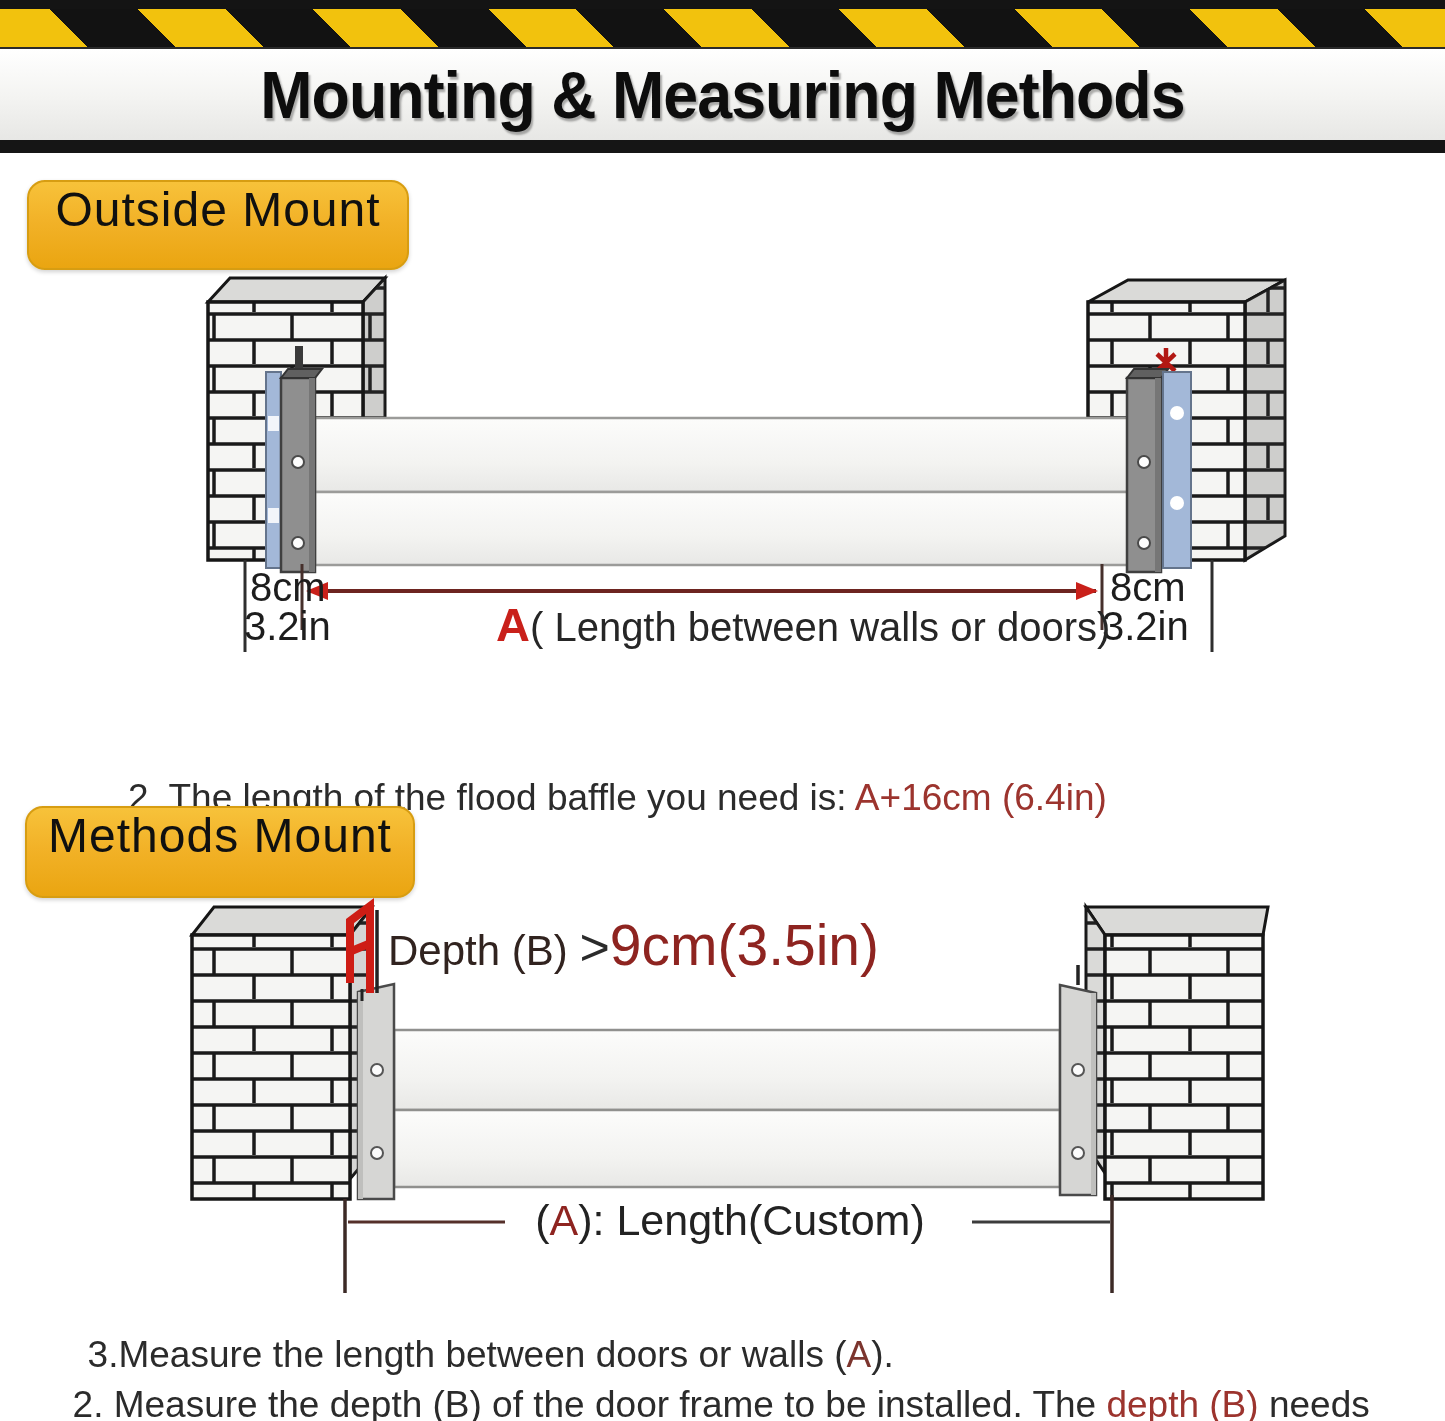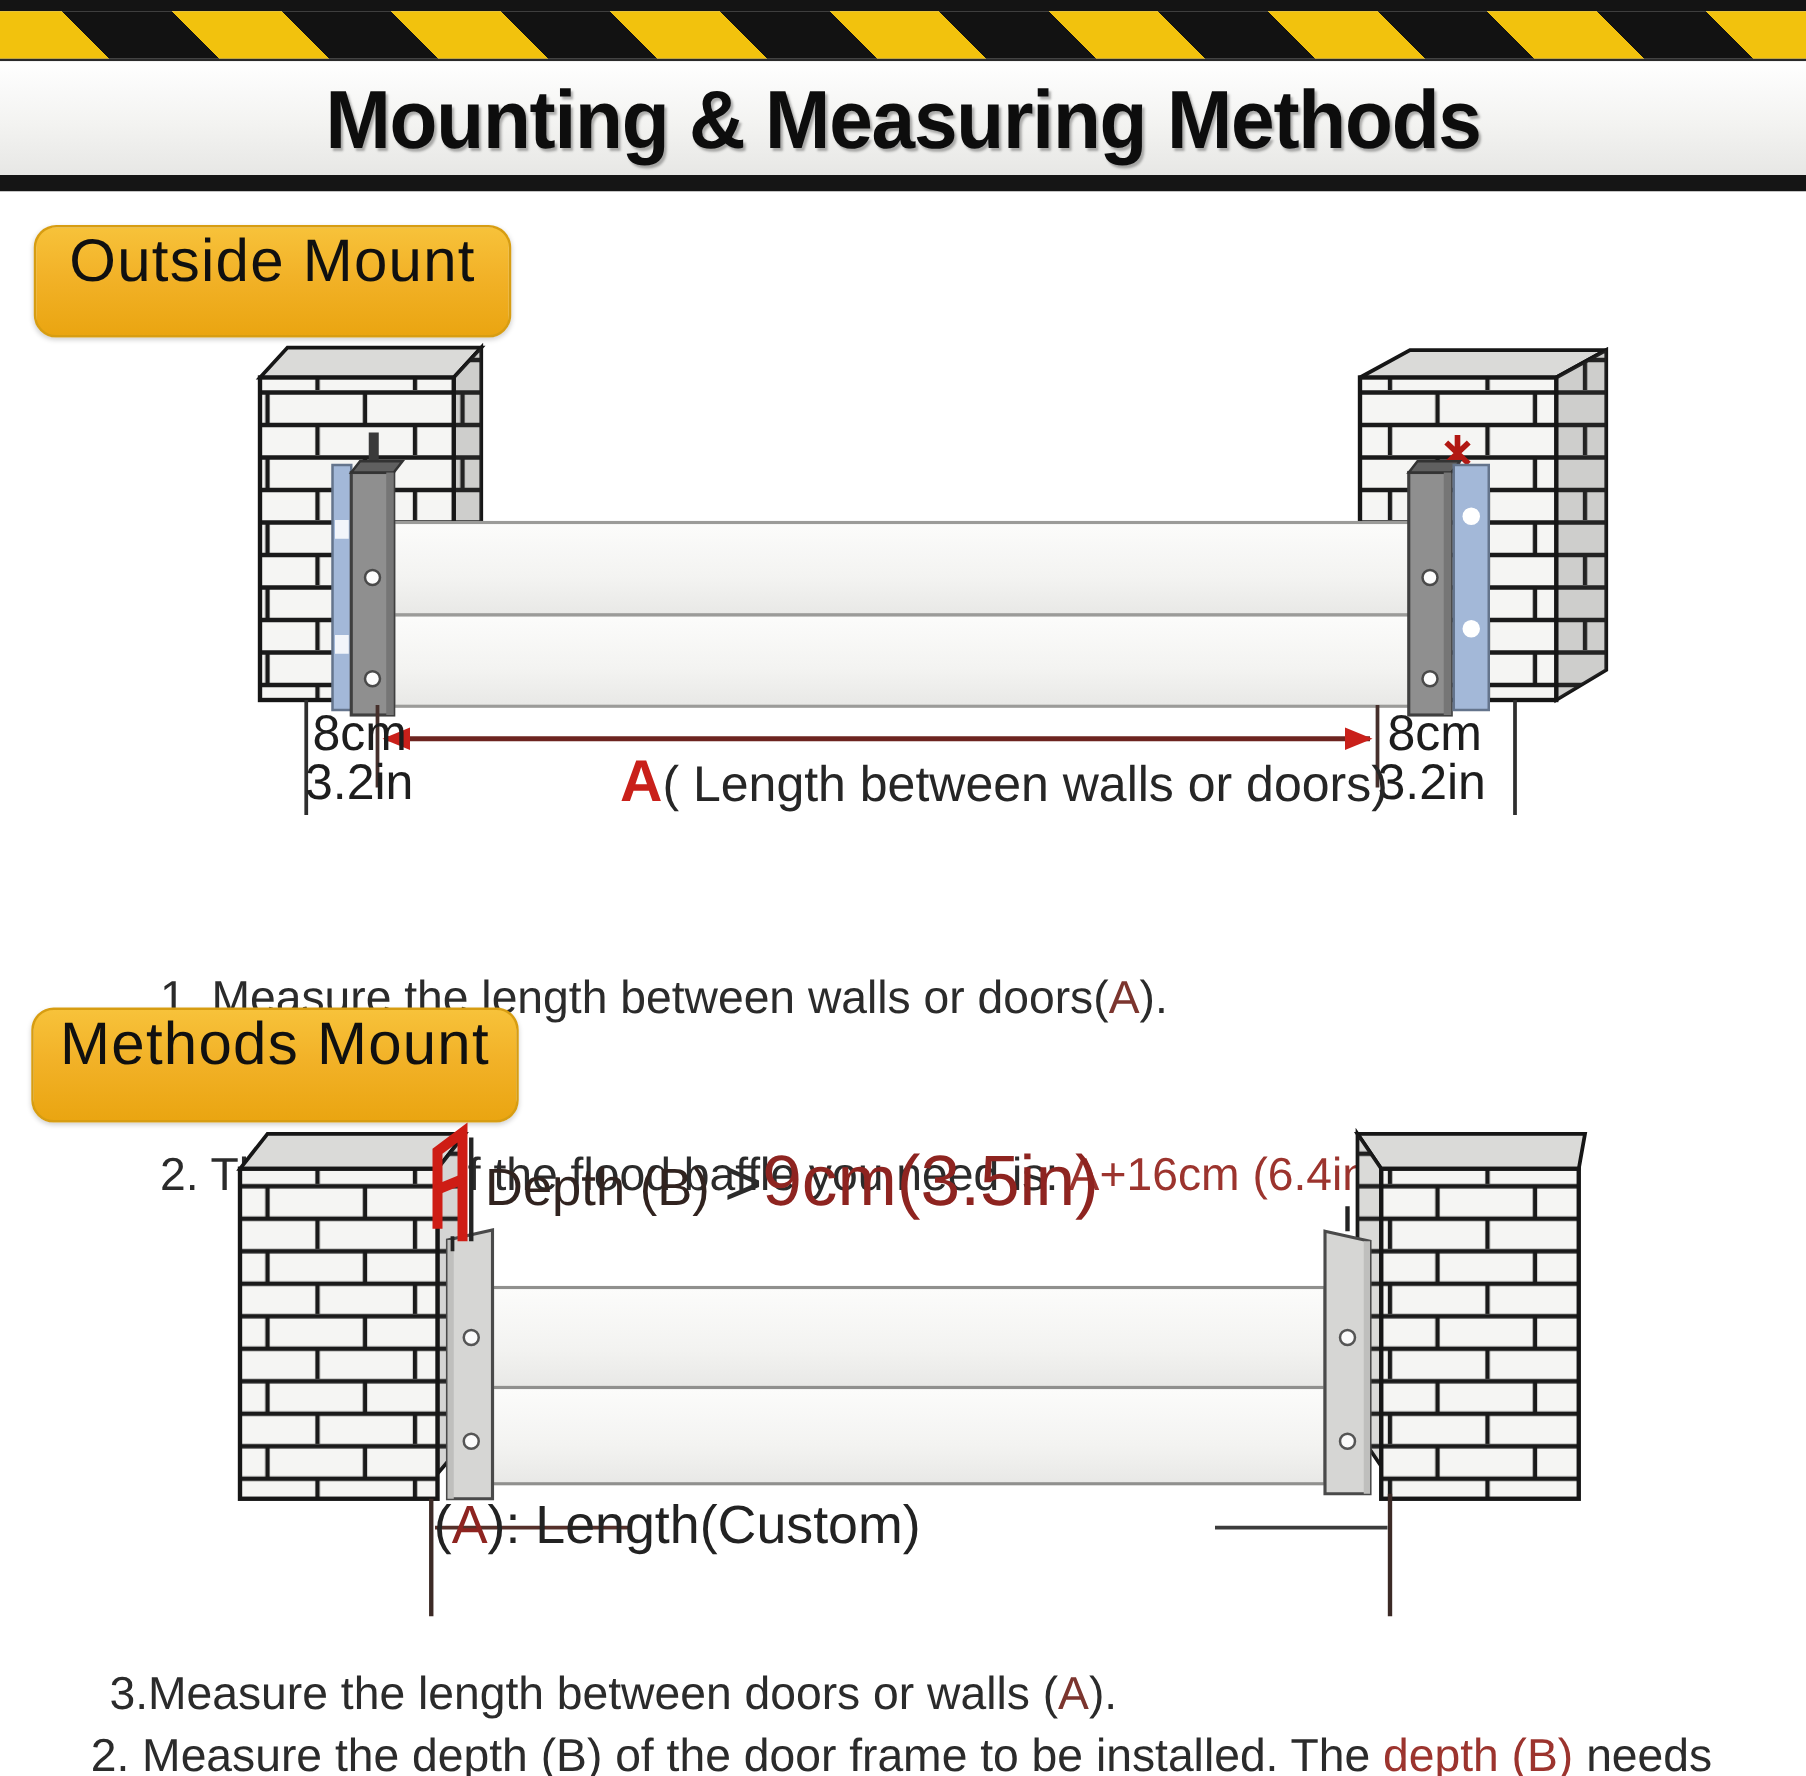--- a/index.html
+++ b/index.html
@@ -44,21 +44,21 @@
   .span-label { white-space:nowrap; font-size:40px; color:#262626; }
   .span-label .big-a { font-size:47px; font-weight:700; color:var(--accent-red); }
   .steps { font-size:37px; color:var(--text-dark); white-space:pre-wrap; }
   .steps .line { margin-bottom:16px; }
   .maroon { color:#7c352e; }
   .red    { color:var(--red-text); }
   .depth-label { white-space:nowrap; }
   .depth-name { font-size:42px; color:#31231f; }
   .depth-gt   { font-size:52px; color:#2b2b2b; }
   .depth-val  { font-size:57px; color:var(--depth-red); }
-  .length-label { width:766px; font-size:43px; color:#222; white-space:nowrap; }
+  .length-label { width:766px; text-align:center; font-size:43px; color:#222; white-space:nowrap; }
   .length-label .a { color:var(--depth-red); }
   .bottom-steps { font-size:37px; color:var(--text-dark); line-height:46px; white-space:pre-wrap; }
 </style>
 </head>
 <body>
 
 <div class="abs top-edge"></div>
 <div class="abs stripes"></div>
 <div class="abs title-band">
   <div class="page-title">Mounting &amp; Measuring Methods</div>
@@ -143,21 +143,20 @@
 <div class="abs dim-txt" style="left:250px; top:565px">8cm</div>
 <div class="abs dim-txt" style="left:244px; top:604px">3.2in</div>
 <div class="abs dim-txt" style="left:1110px; top:565px">8cm</div>
 <div class="abs dim-txt" style="left:1102px; top:604px">3.2in</div>
 
 <div class="abs span-label" style="left:496px; top:597px">
   <span class="big-a">A</span><span>( Length between walls or doors)</span>
 </div>
 
 <div class="abs steps" style="left:128px; top:693px">
-  <div class="line"><span>1. Measure the length between walls or doors(</span><span class="maroon">A</span><span>).</span></div>
   <div class="line"><span>2. The length of the flood baffle you need is: </span><span class="red">A+16cm (6.4in)</span></div>
 </div>
 
 <div class="abs badge badge-inside">
   <span>Methods Mount</span>
 </div>
 
 <svg class="abs" style="left:0;top:895px" width="1445" height="410" viewBox="0 0 1445 410">
 
   <g>

